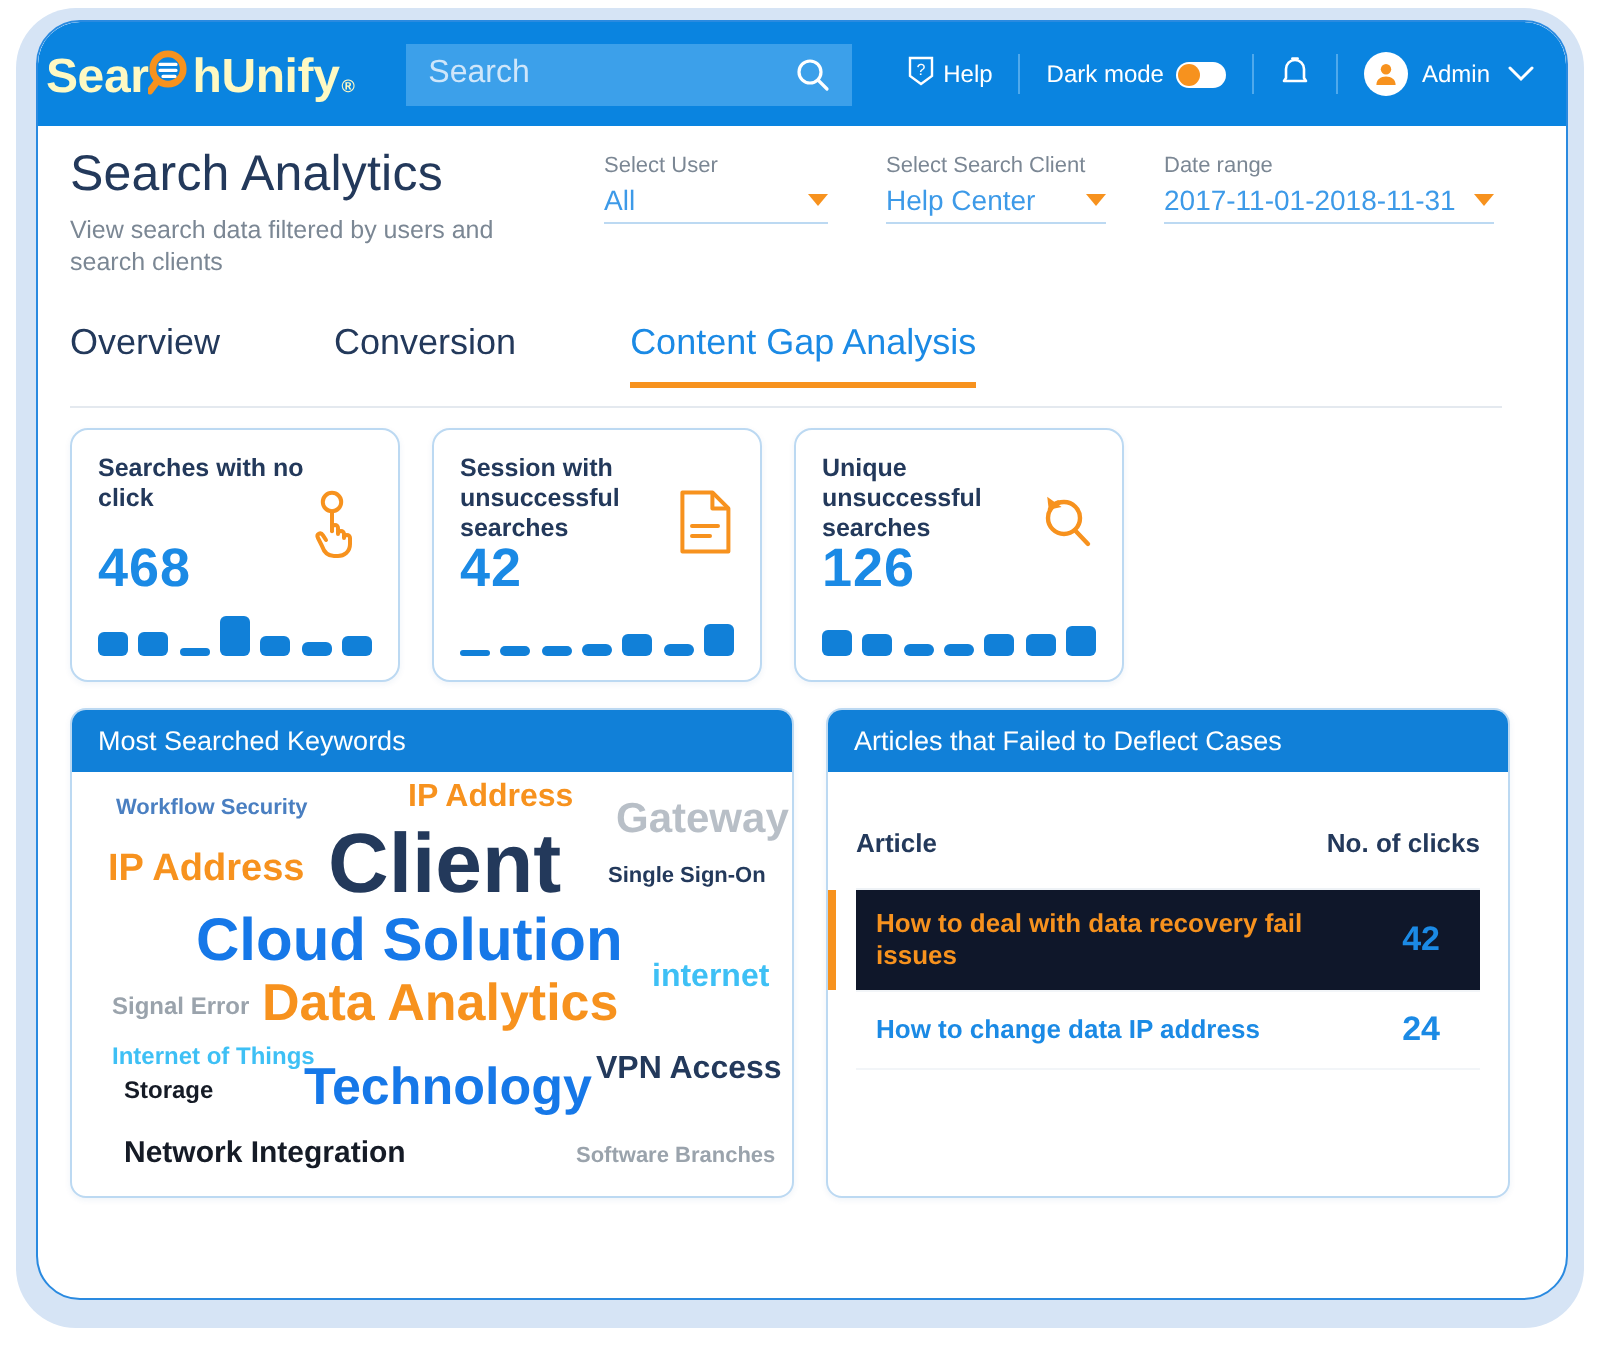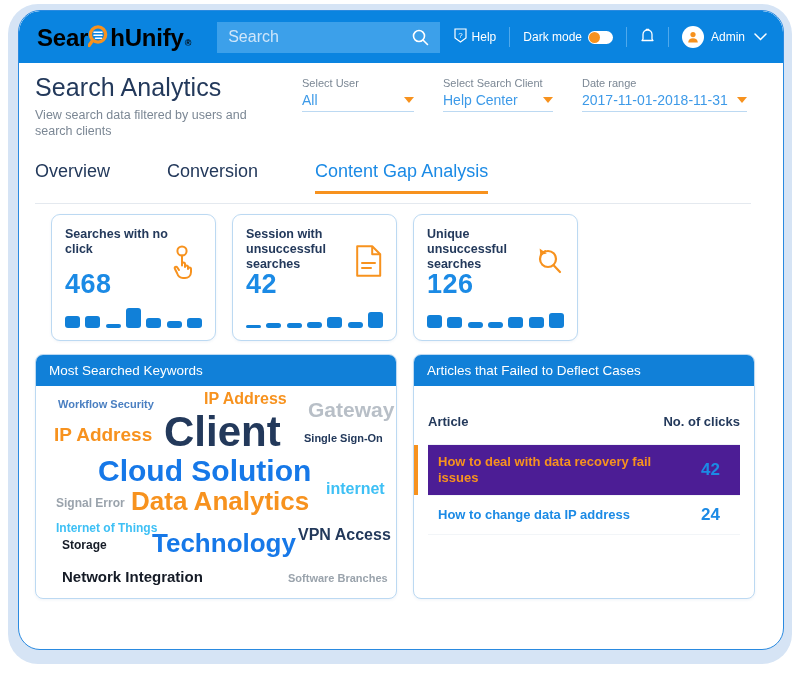--- a/index.html
+++ b/index.html
@@ -18,22 +18,22 @@
     background:#ffffff;border:1px solid #2a8ae0;border-radius:22px;
     overflow:hidden;
   }
   
   .topbar{
     position:absolute;left:0;top:0;width:764px;height:52px;
     background:#0a84e0;border-top-left-radius:21px;border-top-right-radius:21px;
     display:flex;align-items:center;
   }
   .logo{
-    margin-left:18px;display:flex;align-items:baseline;position:relative;
-    font-size:24px;font-weight:bold;color:#000000;letter-spacing:-.2px;
+    margin-left:4px;display:flex;align-items:baseline;position:relative;
+    font-size:24px;font-weight:bold;color:#fef9c3;letter-spacing:-.2px;
   }
   .logo .lens{
     position:relative;display:inline-block;width:22px;height:24px;
   }
   .logo .lens svg{position:absolute;left:0;top:2px;}
   .logo .reg{font-size:9px;vertical-align:super;margin-left:1px;}
   .searchbox{
     margin-left:26px;width:223px;height:31px;background:#3ca0ea;
     display:flex;align-items:center;position:relative;
   }
@@ -92,21 +92,21 @@
   }
   .tab{
     font-size:18px;color:#23395b;padding-bottom:11px;margin-right:57px;
     position:relative;font-weight:normal;
   }
   .tab.active{color:#1b8ae5;}
   .tab.active:after{
     content:"";position:absolute;left:0;right:0;bottom:-1px;height:3px;background:#f7921e;
   }
   
-  .kpis{position:absolute;left:32px;top:203px;display:flex;}
+  .kpis{position:absolute;left:16px;top:203px;display:flex;}
   .kpi{
     width:163px;height:125px;background:#ffffff;border:1px solid #bcd9f2;
     border-radius:9px;margin-right:16px;position:relative;
     box-shadow:0 1px 3px rgba(30,90,160,.07);
   }
   .kpi:last-child{margin-right:0;}
   .kpi-title{
     position:absolute;left:13px;top:12px;width:112px;font-size:12.5px;
     color:#23395b;font-weight:bold;line-height:15px;
   }
@@ -140,21 +140,21 @@
     display:flex;justify-content:space-between;align-items:center;height:46px;
     font-size:13px;color:#23395b;font-weight:bold;border-bottom:1px solid #eef2f6;
   }
   .row{
     display:flex;justify-content:space-between;align-items:center;
     padding:9px 0 9px 10px;position:relative;font-size:13px;font-weight:bold;
     border-bottom:1px solid #f2f5f8;
   }
   .row .art{width:232px;line-height:16px;color:#1b8ae5;}
   .row .clicks{font-size:17px;color:#1b8ae5;font-weight:bold;padding-right:20px;}
-  .row.hl{background:#4c1d95;}
+  .row.hl{background:#0f172a;}
   .row.hl .art{color:#f7921e;}
   .row.hl:before{
     content:"";position:absolute;left:-14px;top:0;bottom:0;width:4px;background:#f7921e;
   }
 </style>
 </head>
 <body>
 
 <div class="outer-frame"></div>
 

